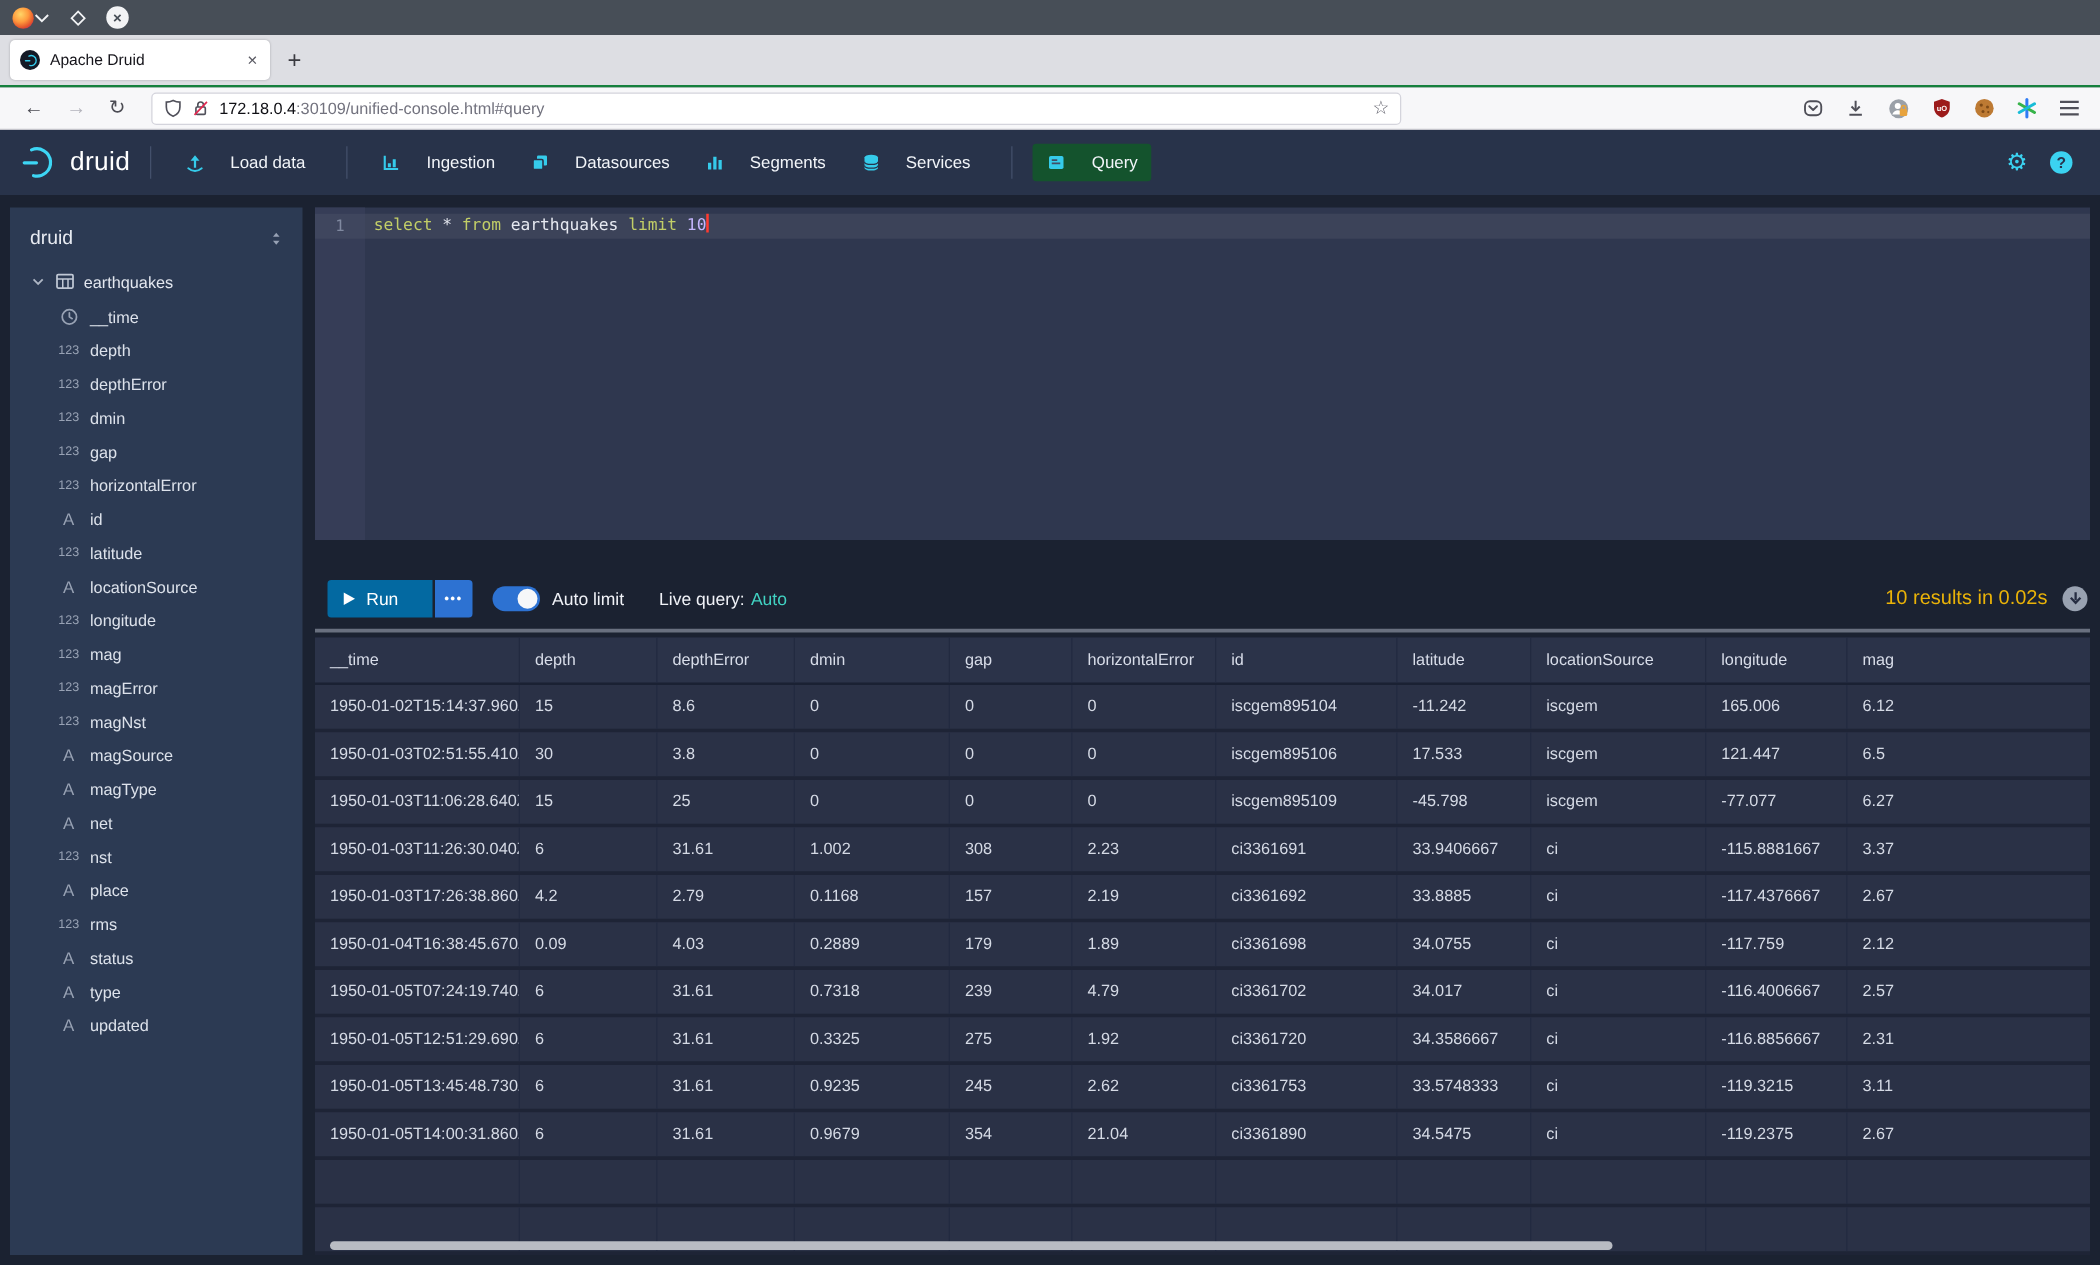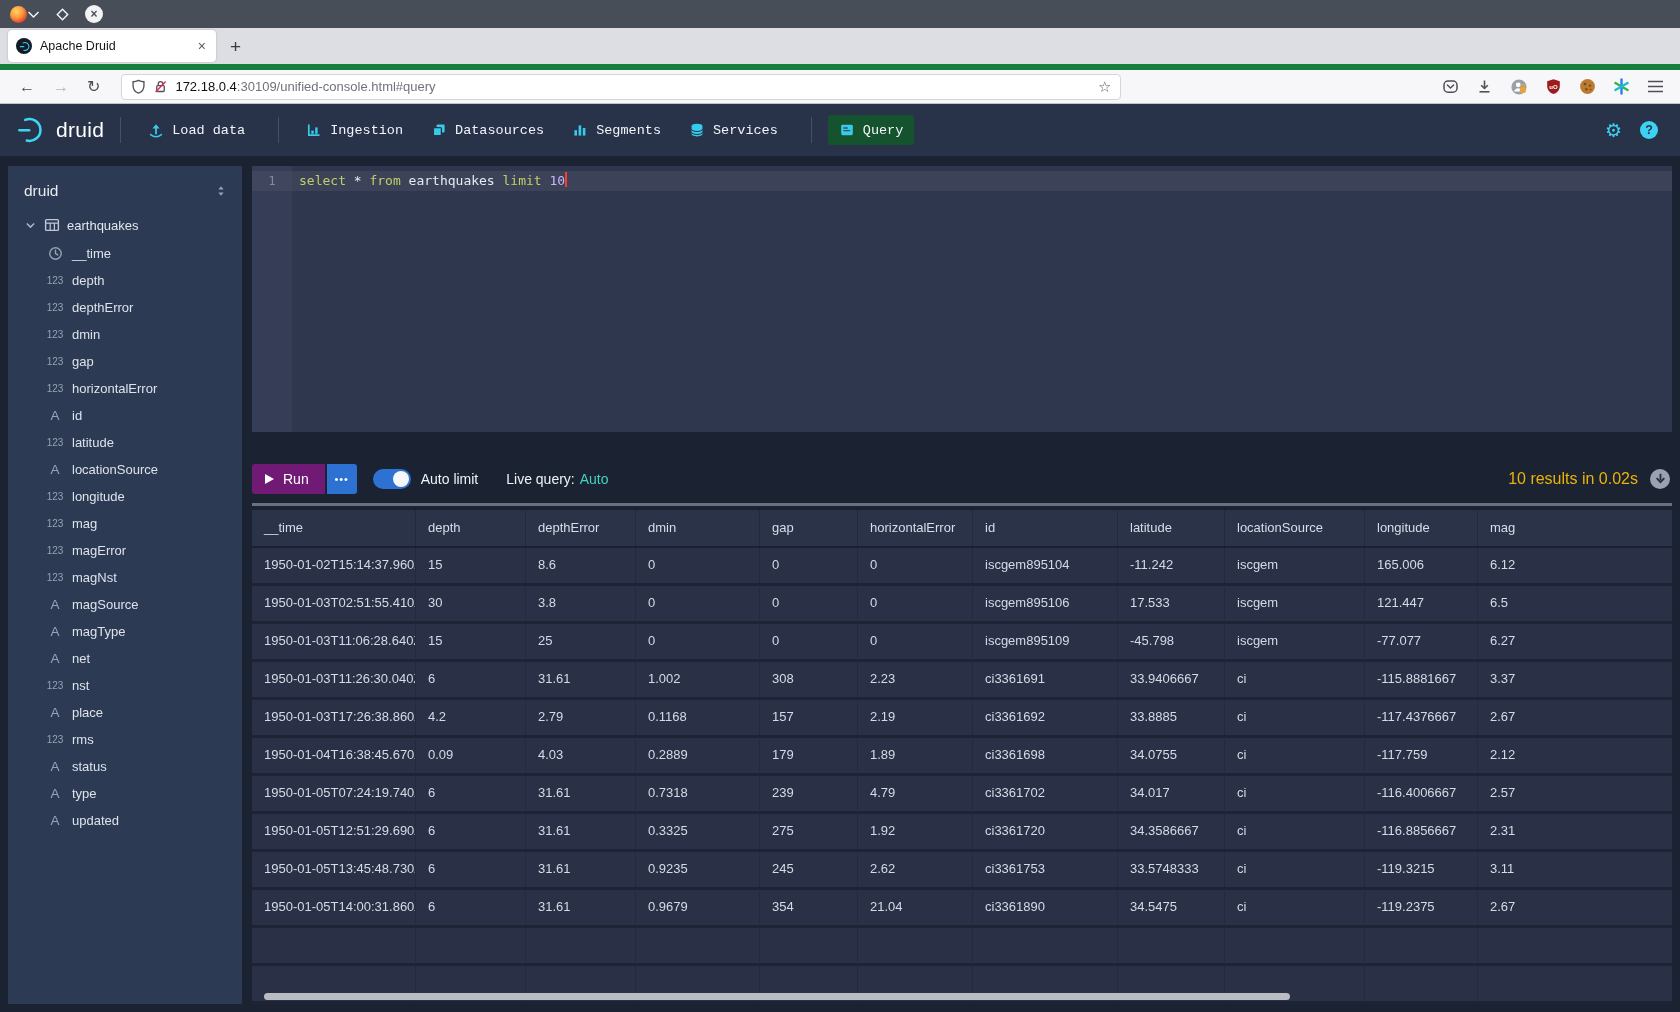--- a/index.html
+++ b/index.html
@@ -9,21 +9,21 @@
   
   .titlebar { height:28px; background:#474E57; display:flex; align-items:center; padding:0 10px; }
   .ff-logo { width:17px; height:17px; border-radius:50%;
     background:radial-gradient(circle at 38% 32%, #ffd567 0%, #ff9a3d 40%, #e4552c 68%, #b5007f 100%); }
   .win-title { flex:1; text-align:center; color:#F7F8FA; font-size:13px; }
   .win-controls { display:flex; align-items:center; gap:16px; }
   .win-close { width:18px; height:18px; border-radius:50%; background:#F2F3F5; color:#474E57;
     font-size:12px; font-weight:bold; display:flex; align-items:center; justify-content:center; line-height:1; }
 
   
-  .tabbar { height:42px; background:#DDDEE3; display:flex; align-items:center; border-bottom:6px solid #15803d; }
+  .tabbar { height:42px; background:#DDDEE3; display:flex; align-items:center; border-bottom:2px solid #15803d; }
   .tab { margin-left:8px; width:208px; height:32px; background:#FFFFFF; border-radius:4px;
     box-shadow:0 0 2px rgba(0,0,0,.25); display:flex; align-items:center; padding:0 8px; gap:8px; }
   .favicon { width:16px; height:16px; border-radius:50%; background:#141A26; display:flex; align-items:center; justify-content:center; flex:none; }
   .tab-title { flex:1; font-size:12.5px; color:#15141A; white-space:nowrap; overflow:hidden; }
   .tab-close { color:#5B5B64; font-size:14px; line-height:1; padding:2px; }
   .newtab { margin-left:14px; color:#3A3A40; font-size:19px; line-height:1; }
 
   
   .toolbar { height:34px; background:#F7F7F9; border-bottom:1px solid #C4C4CB; display:flex; align-items:center; padding:0 10px; }
   .nav-glyph { font-size:16px; color:#4C4C54; margin:0 9px; line-height:1; }
@@ -34,22 +34,22 @@
   .url-host { color:#0F0F14; }
   .url-path { color:#72727E; }
   .star { color:#5D5D68; font-size:15px; line-height:1; }
   .toolbar-icons { margin-left:auto; display:flex; align-items:center; gap:17px; margin-right:6px; }
 
   
   .druid-nav { height:52px; background:#28334A; display:flex; align-items:center; padding:0 16px; }
   .brand { display:flex; align-items:center; gap:8px; }
   .brand-name { color:#FFFFFF; font-size:21px; letter-spacing:.3px; }
   .vdiv { width:1px; height:26px; background:#43506B; margin:0 16px; }
-  .nav-item { display:flex; align-items:center; gap:8px; color:#F2F5F9; font-size:13.5px;
-    padding:7px 11px; border-radius:3px; margin-right:6px;font-family:Liberation Mono, monospace; }
+  .nav-item { display:flex; gap:20px; color:#F2F5F9; font-size:13.5px;
+    padding:7px 11px; border-radius:3px; margin-right:6px; }
   .nav-item.active { background:#14532d; }
   .nav-spacer { flex:1; }
   .gear { color:#3BD3F1; font-size:19px; line-height:1; margin-right:18px; }
   .help { width:18px; height:18px; border-radius:50%; background:#3BD3F1; color:#28334A;
     font-size:12.5px; font-weight:bold; display:flex; align-items:center; justify-content:center; margin-right:6px; }
 
   
   .main { height:856px; display:flex; padding:10px 8px 8px 8px; background:#1B2231; }
 
   
@@ -74,22 +74,22 @@
   .code-area { flex:1; padding-top:5px; }
   .code-line { height:20px; line-height:20px; font-size:13px; padding-left:7px; white-space:pre; }
   .code-line.active { background:#3C4359; }
   .tok-kw { color:#C2CE67; }
   .tok-pl { color:#E6E9F1; }
   .tok-num { color:#c4b5fd; }
   .caret { display:inline-block; width:2px; height:15px; background:#FF3B30; vertical-align:-2px; }
 
   
   .runbar { height:30px; margin:32px 0 9px 0; display:flex; align-items:center; }
-  .btn-run { height:30px; background:#701a75; border-radius:3px 0 0 3px; color:#fff; font-size:14px;
-    display:flex; align-items:center; padding:0 16px 0 13px; gap:9px; }
+  .btn-run { height:30px; background:#0369a1; border-radius:3px 0 0 3px; color:#fff; font-size:14px;
+    display:flex; align-items:center; padding:0 27px 0 13px; gap:9px;margin-left:10px; }
   .play { width:0; height:0; border-left:9px solid #fff; border-top:5.5px solid transparent; border-bottom:5.5px solid transparent; }
   .btn-more { height:30px; width:30px; background:#2D72D2; border-radius:0 3px 3px 0; margin-left:2px;
     color:#fff; display:flex; align-items:center; justify-content:center; font-size:11px; letter-spacing:1px; }
   .toggle { width:38px; height:20px; border-radius:10px; background:#2D72D2; position:relative; margin-left:16px; }
   .knob { position:absolute; right:2px; top:2px; width:16px; height:16px; border-radius:50%; background:#F6F7F9; }
   .lbl { color:#F0F2F7; font-size:14px; margin-left:10px; }
   .live-lbl { margin-left:28px; }
   .live-val { color:#41D2C2; font-size:14px; margin-left:5px; }
   .results-info { margin-left:auto; color:#eab308; font-size:16px; }
   .dl-circle { width:20px; height:20px; border-radius:50%; background:#99A2B1; margin-left:12px; margin-right:2px;

